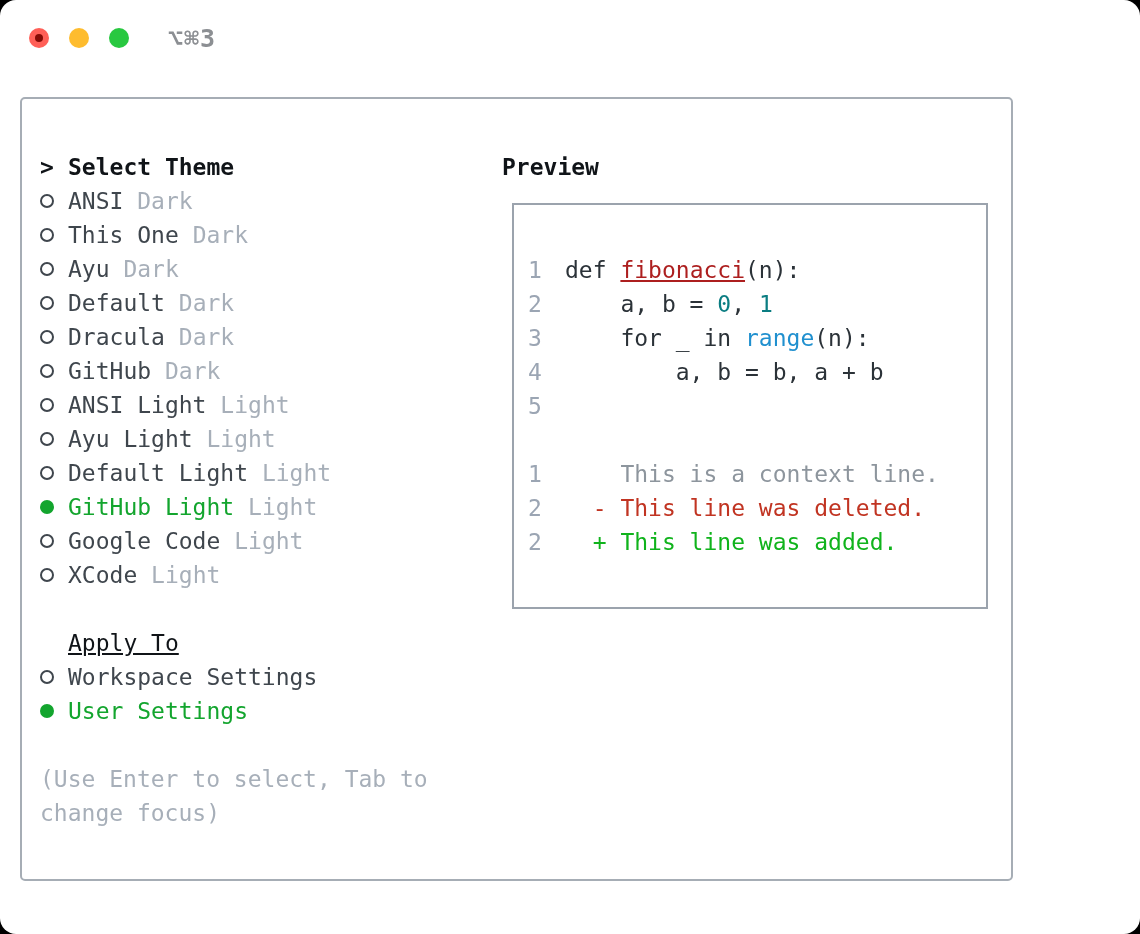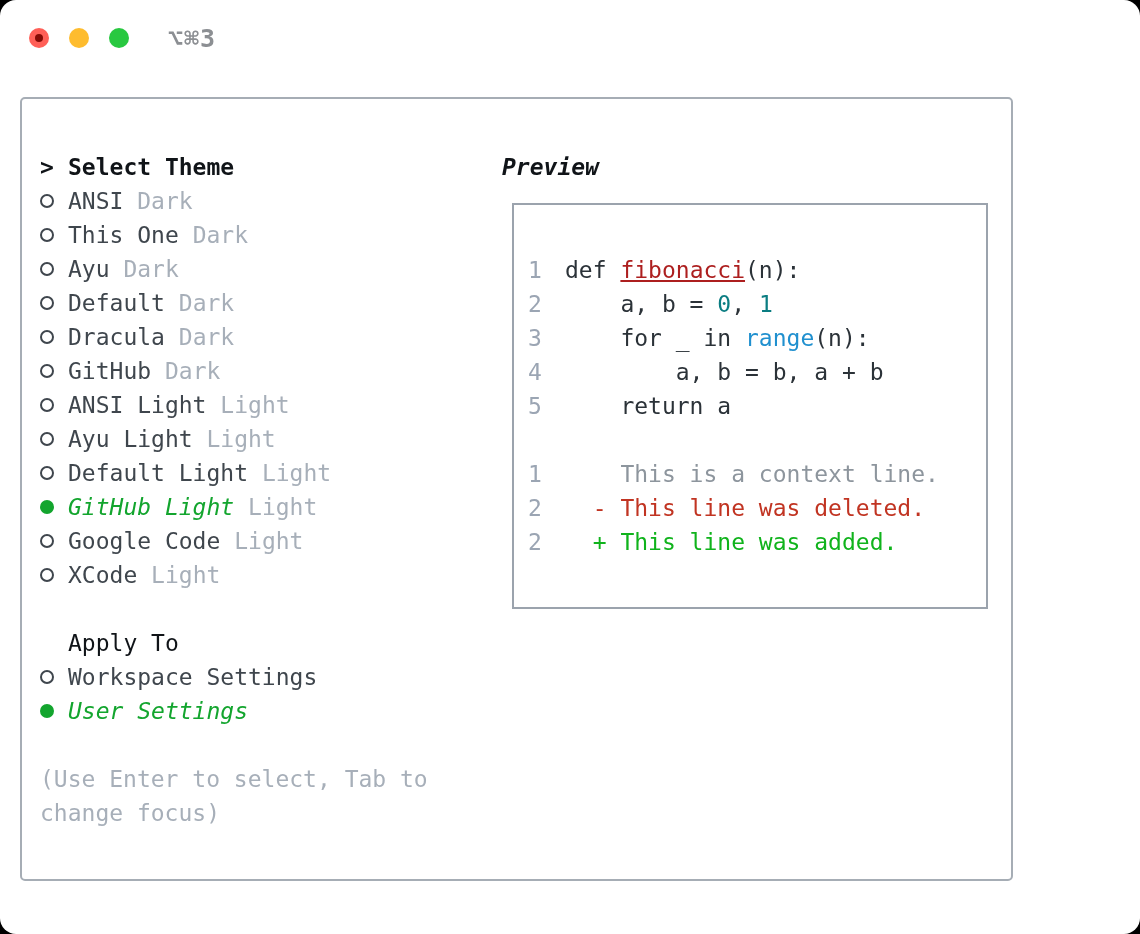--- a/index.html
+++ b/index.html
@@ -27,29 +27,29 @@
   .shortcut{position:absolute;left:168px;top:24px;font-size:25px;font-weight:bold;color:var(--titlebar_text);letter-spacing:1px;}
   
   .panel{margin-left:20px;width:993px;height:784px;border:2px solid var(--panel_border);border-radius:5px;display:flex;padding:51px 0 0 18px;}
   .left{width:444px;flex:0 0 444px;}
   .line{line-height:34px;height:34px;display:flex;align-items:center;}
   .list-header{font-weight:bold;color:var(--header_text);}
   .prefix{display:inline-block;width:28px;}
   .opt{cursor:default;}
   .radio{width:14px;height:14px;flex:0 0 14px;border:2px solid var(--item_text);border-radius:50%;margin-right:14px;display:inline-block;}
   .opt.selected .radio{background:var(--selected_green);border-color:var(--selected_green);}
-  .opt.selected .oname{color:var(--selected_green);font-style:italic;}
+  .opt.selected .oname{color:var(--selected_green);}
   .oname{white-space:pre;}
   .variant{color:var(--variant_text);white-space:pre;}
   .apply{margin-top:34px;}
-  .apply-header{color:var(--header_text);padding-left:28px;line-height:34px;}
+  .apply-header{color:var(--header_text);padding-left:28px;line-height:34px;text-decoration:underline;}
   .hint{margin-top:34px;color:var(--hint_text);line-height:34px;max-width:420px;}
   
   .right{flex:1;padding-left:18px;}
-  .preview-header{font-weight:bold;color:var(--header_text);line-height:34px;font-style:italic;}
+  .preview-header{font-weight:bold;color:var(--header_text);line-height:34px;}
   .preview-box{margin:19px 0 0 10px;width:476px;height:406px;border:2px solid var(--preview_border);padding:48px 12px 0 14px;background:var(--window_bg);}
   .cl{display:flex;line-height:34px;}
   .ln{width:37px;flex:0 0 37px;color:var(--line_number);}
   .ct{white-space:pre;color:var(--code_text);}
   .tok-code{color:var(--code_text);}
   .tok-func{color:var(--func_red);text-decoration:underline;}
   .tok-num{color:var(--number_teal);}
   .tok-builtin{color:var(--builtin_blue);}
   .tok-context{color:var(--context_gray);}
   .tok-deleted{color:var(--deleted_red);}
@@ -182,21 +182,20 @@
             <div class="cl">
               <span class="ln">3</span>
               <span class="ct"><span class="tok-code">    for _ in </span><span class="tok-builtin">range</span><span class="tok-code">(n):</span></span>
             </div>
             <div class="cl">
               <span class="ln">4</span>
               <span class="ct"><span class="tok-code">        a, b = b, a + b</span></span>
             </div>
             <div class="cl">
               <span class="ln">5</span>
-              <span class="ct"><span class="tok-code">    return a</span></span>
             </div>
           </div>
         <div id="diff-block">
             <div class="cl">
               <span class="ln">1</span>
               <span class="ct"><span class="tok-context">    This is a context line.</span></span>
             </div>
             <div class="cl">
               <span class="ln">2</span>
               <span class="ct"><span class="tok-deleted">  - This line was deleted.</span></span>

